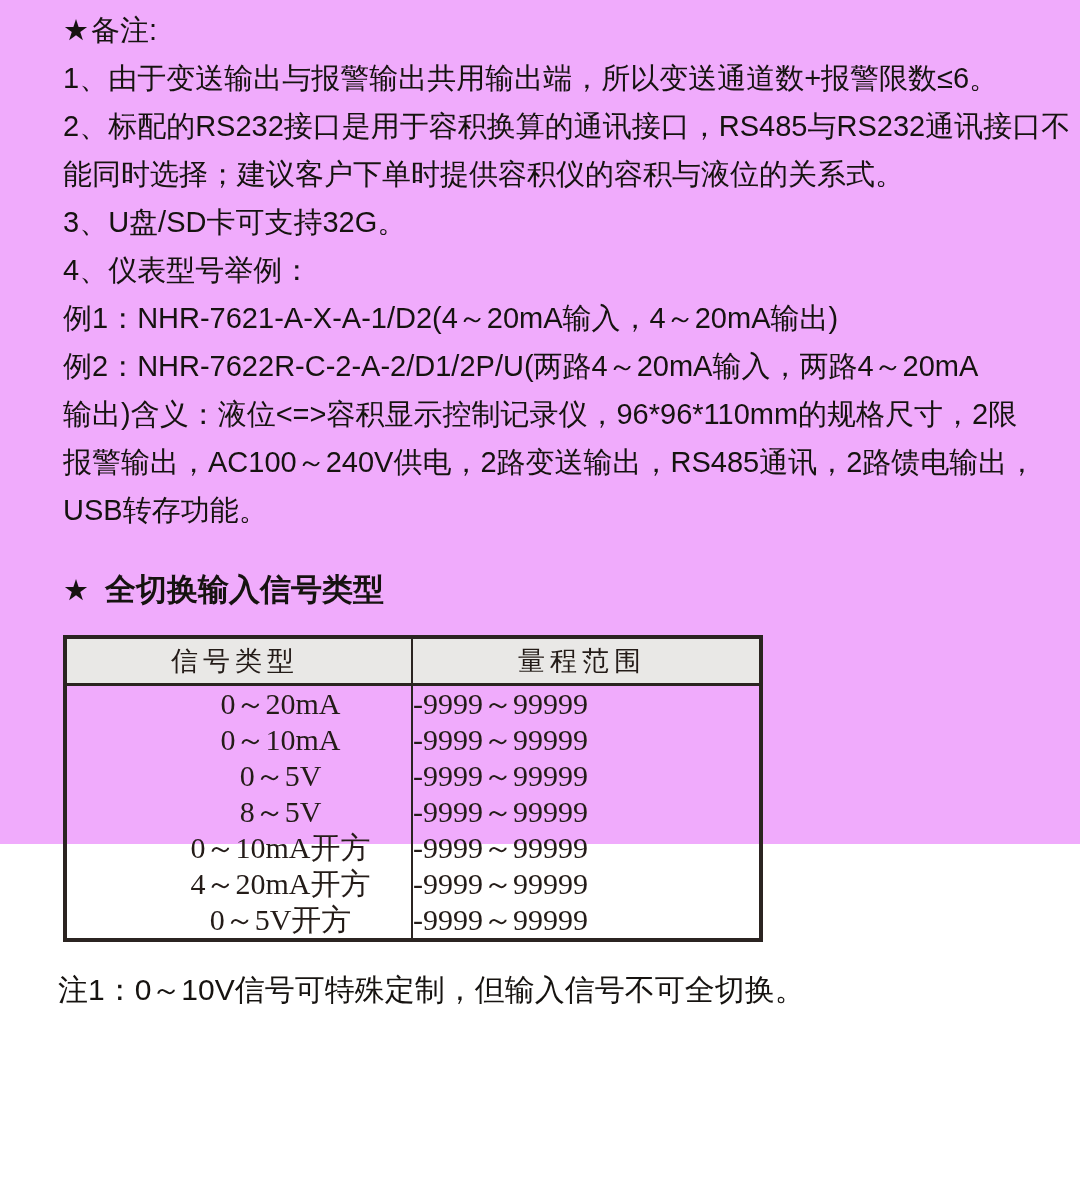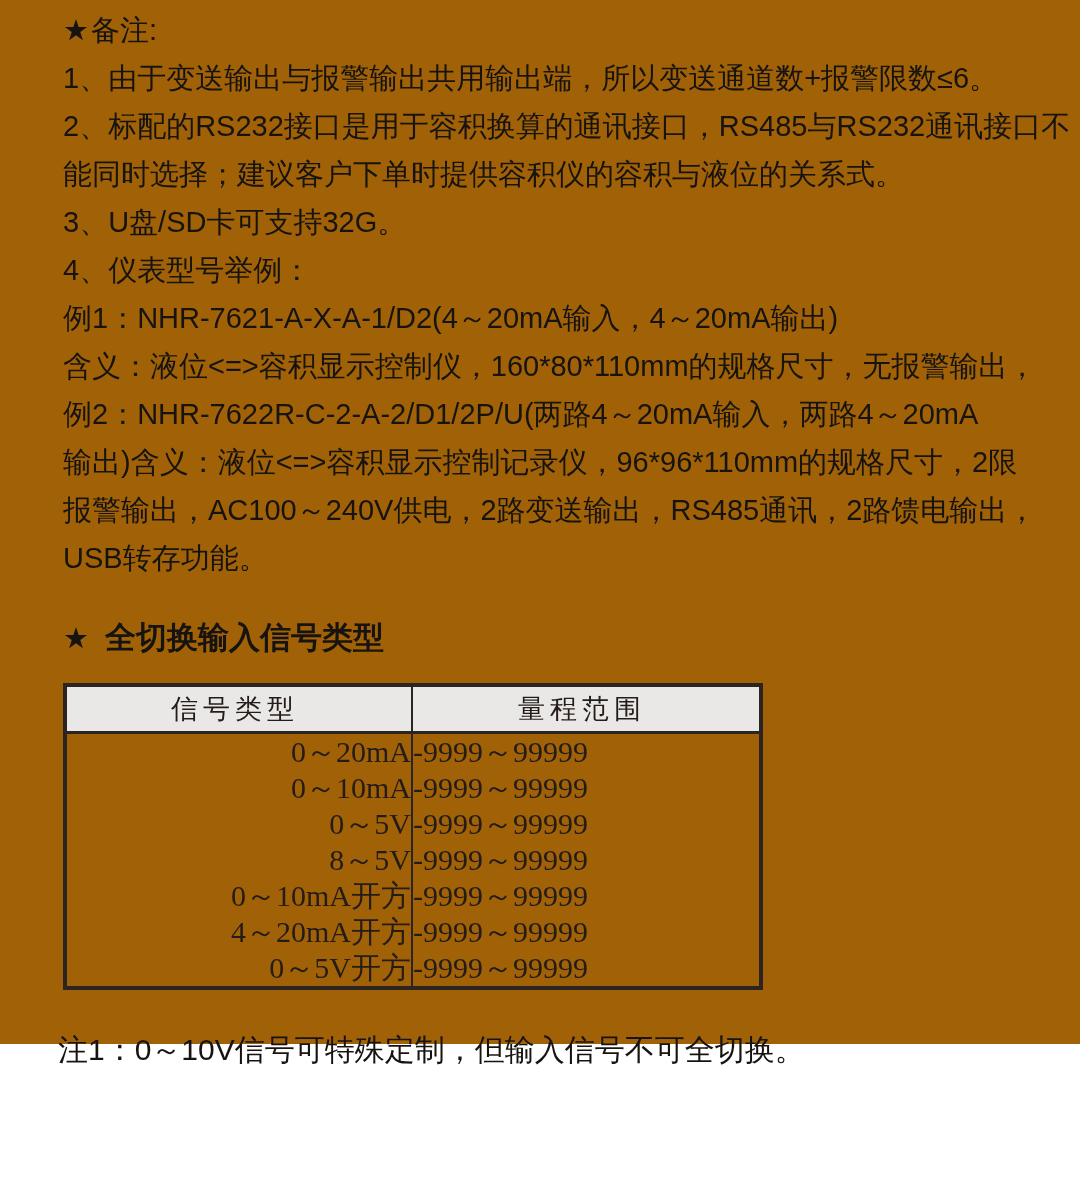--- a/index.html
+++ b/index.html
@@ -9,21 +9,21 @@
     --tbl-text: #241c18;
   }
   * { margin: 0; padding: 0; }
   html, body { background: #ffffff; }
   body {
     width: 1080px; height: 1184px;
     font-family: "Liberation Sans", "DejaVu Sans", sans-serif;
     color: var(--body-text);
     overflow: hidden;
   }
-  .page { position: relative; width: 1080px; height: 1044px; background: #a16207; }
+  .page { position: relative; width: 1080px; height: 844px; background: #f0abfc; }
   .content { padding: 6px 0 0 63px; }
 
   .notes-title {
     font-size: 29px; line-height: 48px; white-space: nowrap;
   }
   .notes-title .star { margin-right: 2px; }
 
   .body-line {
     font-size: 29px; line-height: 48px; white-space: nowrap;
   }
@@ -58,26 +58,26 @@
   .signal-table th:first-child { border-right: 2px solid var(--tbl-border); }
   .signal-table td {
     height: 36px;
     font-size: 30px;
     line-height: 34px;
     white-space: nowrap;
   }
   .signal-table td:first-child {
     border-right: 2px solid var(--tbl-border);
     padding-left: 83px;
-    text-align: right;
+    text-align: center;
   }
   .signal-table td:last-child { text-align: left; padding-right: 24px; }
 
   .footnote {
-    margin-top: 38px;
+    margin-top: 26px;
     margin-left: -5px;
     font-size: 30px; line-height: 44px; white-space: nowrap;
   }
 </style>
 </head>
 <body>
 
 <div class="page">
   <div class="content">
 
@@ -85,21 +85,20 @@
       <span class="star">★</span><span>备注:</span>
     </div>
 
     <div>
         <div class="body-line">1、由于变送输出与报警输出共用输出端，所以变送通道数+报警限数≤6。</div>
         <div class="body-line">2、标配的RS232接口是用于容积换算的通讯接口，RS485与RS232通讯接口不</div>
         <div class="body-line">能同时选择；建议客户下单时提供容积仪的容积与液位的关系式。</div>
         <div class="body-line">3、U盘/SD卡可支持32G。</div>
         <div class="body-line">4、仪表型号举例：</div>
         <div class="body-line">例1：NHR-7621-A-X-A-1/D2(4～20mA输入，4～20mA输出)</div>
-        <div class="body-line">含义：液位&lt;=&gt;容积显示控制仪，160*80*110mm的规格尺寸，无报警输出，</div>
         <div class="body-line">例2：NHR-7622R-C-2-A-2/D1/2P/U(两路4～20mA输入，两路4～20mA</div>
         <div class="body-line">输出)含义：液位&lt;=&gt;容积显示控制记录仪，96*96*110mm的规格尺寸，2限</div>
         <div class="body-line">报警输出，AC100～240V供电，2路变送输出，RS485通讯，2路馈电输出，</div>
         <div class="body-line">USB转存功能。</div>
       </div>
 
     <div class="section-heading">
       <span class="star">★</span><span>全切换输入信号类型</span>
     </div>
 

